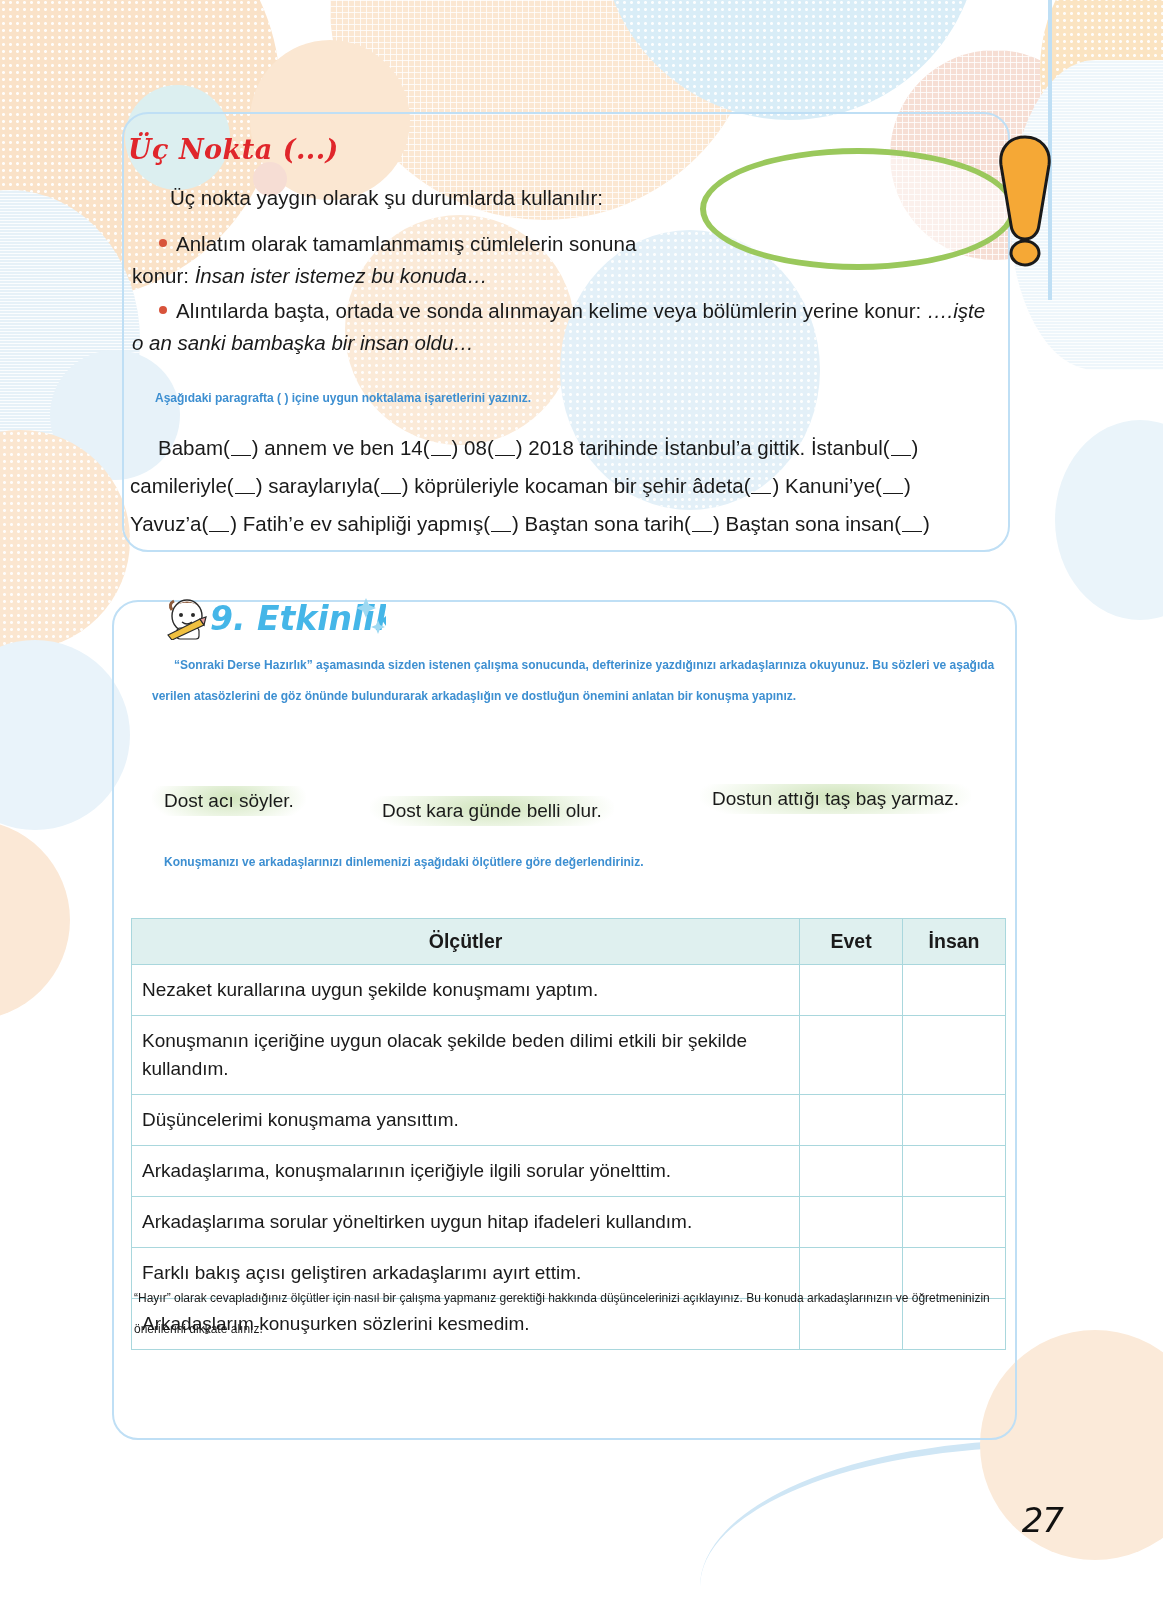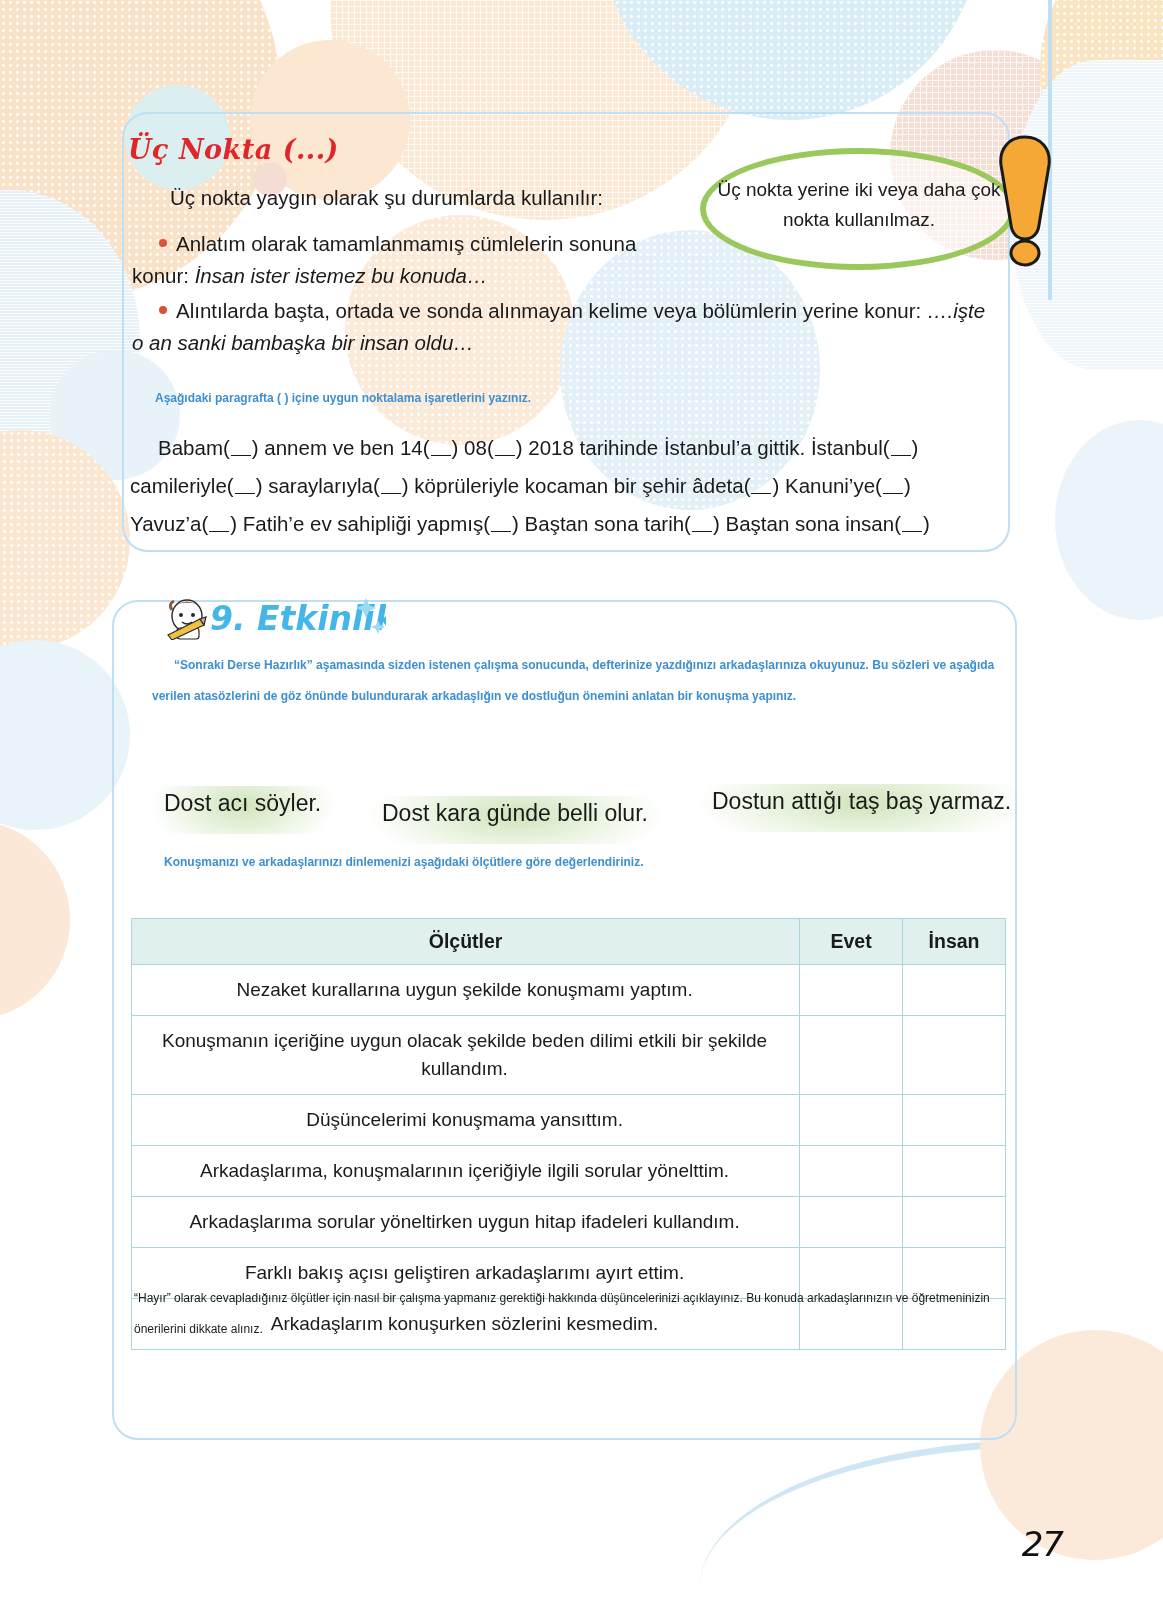--- a/index.html
+++ b/index.html
@@ -153,23 +153,23 @@
     top: 588px;
     width: 226px;
     height: 52px;
     z-index: 9;
   }
 
   
   .proverb {
     position: absolute;
     font-family: "Liberation Sans", sans-serif;
-    font-size: 23px;
+    font-size: 19px;
     color: #1a1a1a;
-    padding: 4px 12px 17px 12px;
+    padding: 4px 12px 4px 12px;
     white-space: nowrap;
     background:
       radial-gradient(ellipse 60% 120% at 50% 40%, rgba(169,206,132,0.55) 0%, rgba(200,226,175,0.30) 55%, rgba(255,255,255,0) 85%);
   }
 
   
   .eval-table {
     position: absolute;
     left: 131px;
     top: 918px;
@@ -187,21 +187,21 @@
   }
   .eval-table thead th {
     background: #dff0ef;
     font-weight: bold;
     font-size: 19.5px;
     height: 46px;
     text-align: center;
     padding: 0 8px;
   }
   .eval-table td.criterion {
-    text-align: center;
+    text-align: left;
     padding: 11px 12px 11px 10px;
     line-height: 28px;
   }
   .eval-table td.mark {
     width: 103px;
   }
   .col-crit { width: 669px; }
   .col-yes  { width: 103px; }
   .col-no   { width: 103px; }
 
@@ -218,21 +218,20 @@
 
   .page-num {
     position: absolute;
     right: 100px;
     top: 1500px;
     font-family: "DejaVu Sans", sans-serif;
     font-style: italic;
     font-size: 34px;
     color: #111;
     letter-spacing: -1px;
-    margin-top: 24px;
   }
 
   .blank-paren {
     display: inline-block;
     position: relative;
   }
   .blank-paren i {
     font-style: normal;
     display: inline-block;
     width: 20px;
@@ -314,21 +313,20 @@
     <span class="it">….işte o an sanki bambaşka bir insan oldu…</span>
   </div>
 
   <div class="blue-inst" style="left:155px; top:383px; width:850px;">Aşağıdaki paragrafta (  ) içine uygun noktalama işaretlerini yazınız.</div>
 
   <div class="body-text" style="left:158px; top:432px; width:860px;">Babam<span class="blank-paren">(<i></i>)</span> annem ve ben 14<span class="blank-paren">(<i></i>)</span> 08<span class="blank-paren">(<i></i>)</span> 2018 tarihinde İstanbul’a gittik. İstanbul<span class="blank-paren">(<i></i>)</span></div>
   <div class="body-text" style="left:130px; top:470px; width:880px;">camileriyle<span class="blank-paren">(<i></i>)</span> saraylarıyla<span class="blank-paren">(<i></i>)</span> köprüleriyle kocaman bir şehir âdeta<span class="blank-paren">(<i></i>)</span> Kanuni’ye<span class="blank-paren">(<i></i>)</span></div>
   <div class="body-text" style="left:130px; top:508px; width:880px;">Yavuz’a<span class="blank-paren">(<i></i>)</span> Fatih’e ev sahipliği yapmış<span class="blank-paren">(<i></i>)</span> Baştan sona tarih<span class="blank-paren">(<i></i>)</span> Baştan sona insan<span class="blank-paren">(<i></i>)</span></div>
 
   <div class="callout"></div>
-  <div class="callout-text">Üç nokta yerine iki veya daha çok nokta kullanılmaz.</div>
 
   <svg class="excl" viewBox="0 0 60 135">
     <path d="M30 4 C46 4 56 16 54 32 L44 92 C43 101 37 106 30 106 C23 106 17 101 16 92 L6 32 C4 16 14 4 30 4 Z" fill="#f5a836" stroke="#1a1a1a" stroke-width="3"></path>
     <ellipse cx="30" cy="120" rx="14" ry="12" fill="#f5a836" stroke="#1a1a1a" stroke-width="3"></ellipse>
   </svg>
 
   <div class="card" id="activity-card"></div>
 
   <svg class="badge" viewBox="0 0 226 52">
     <g>

